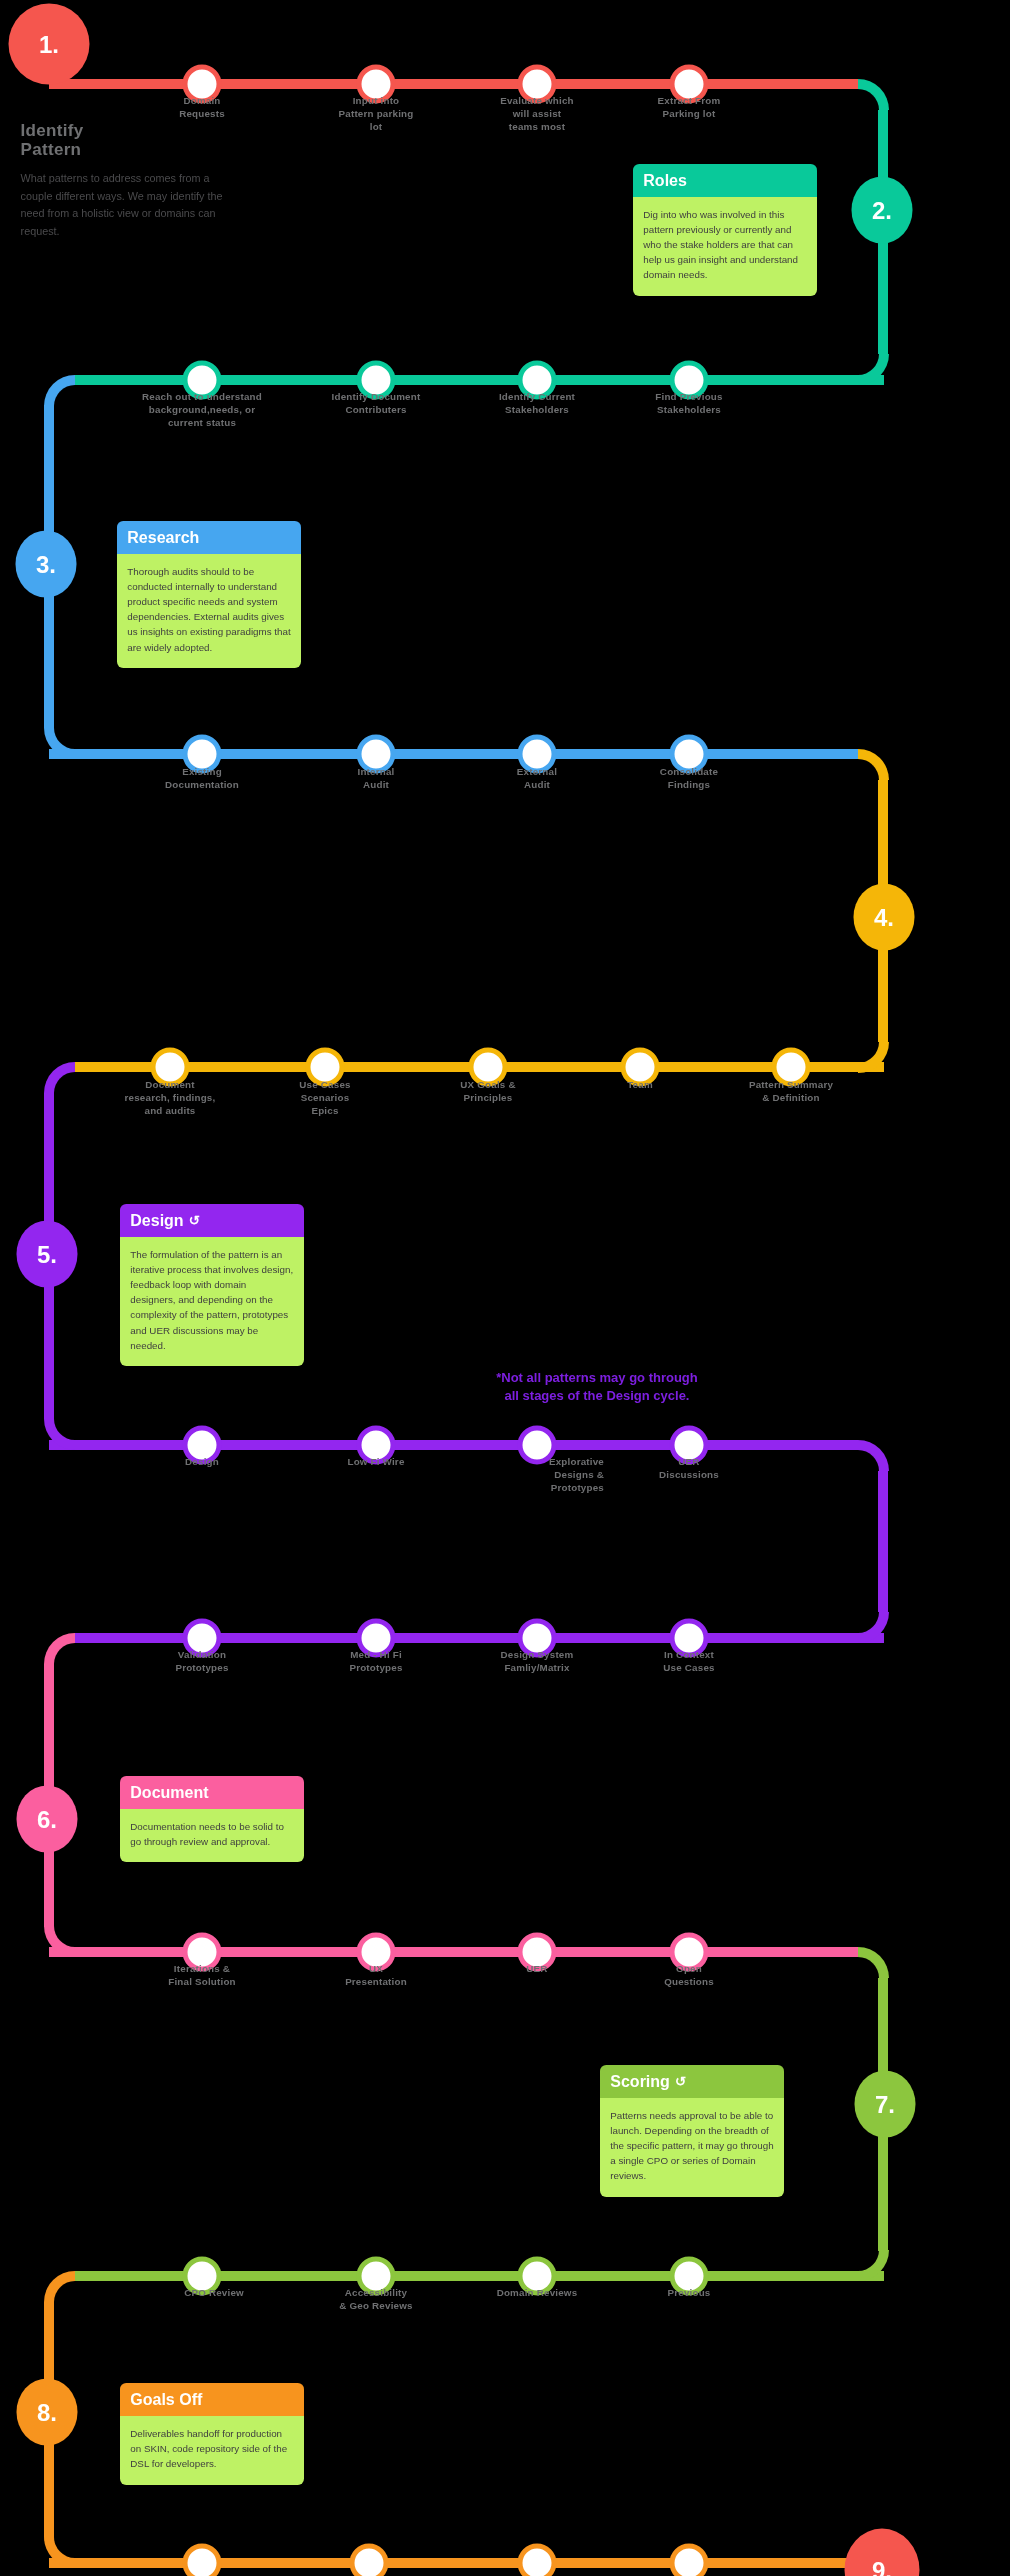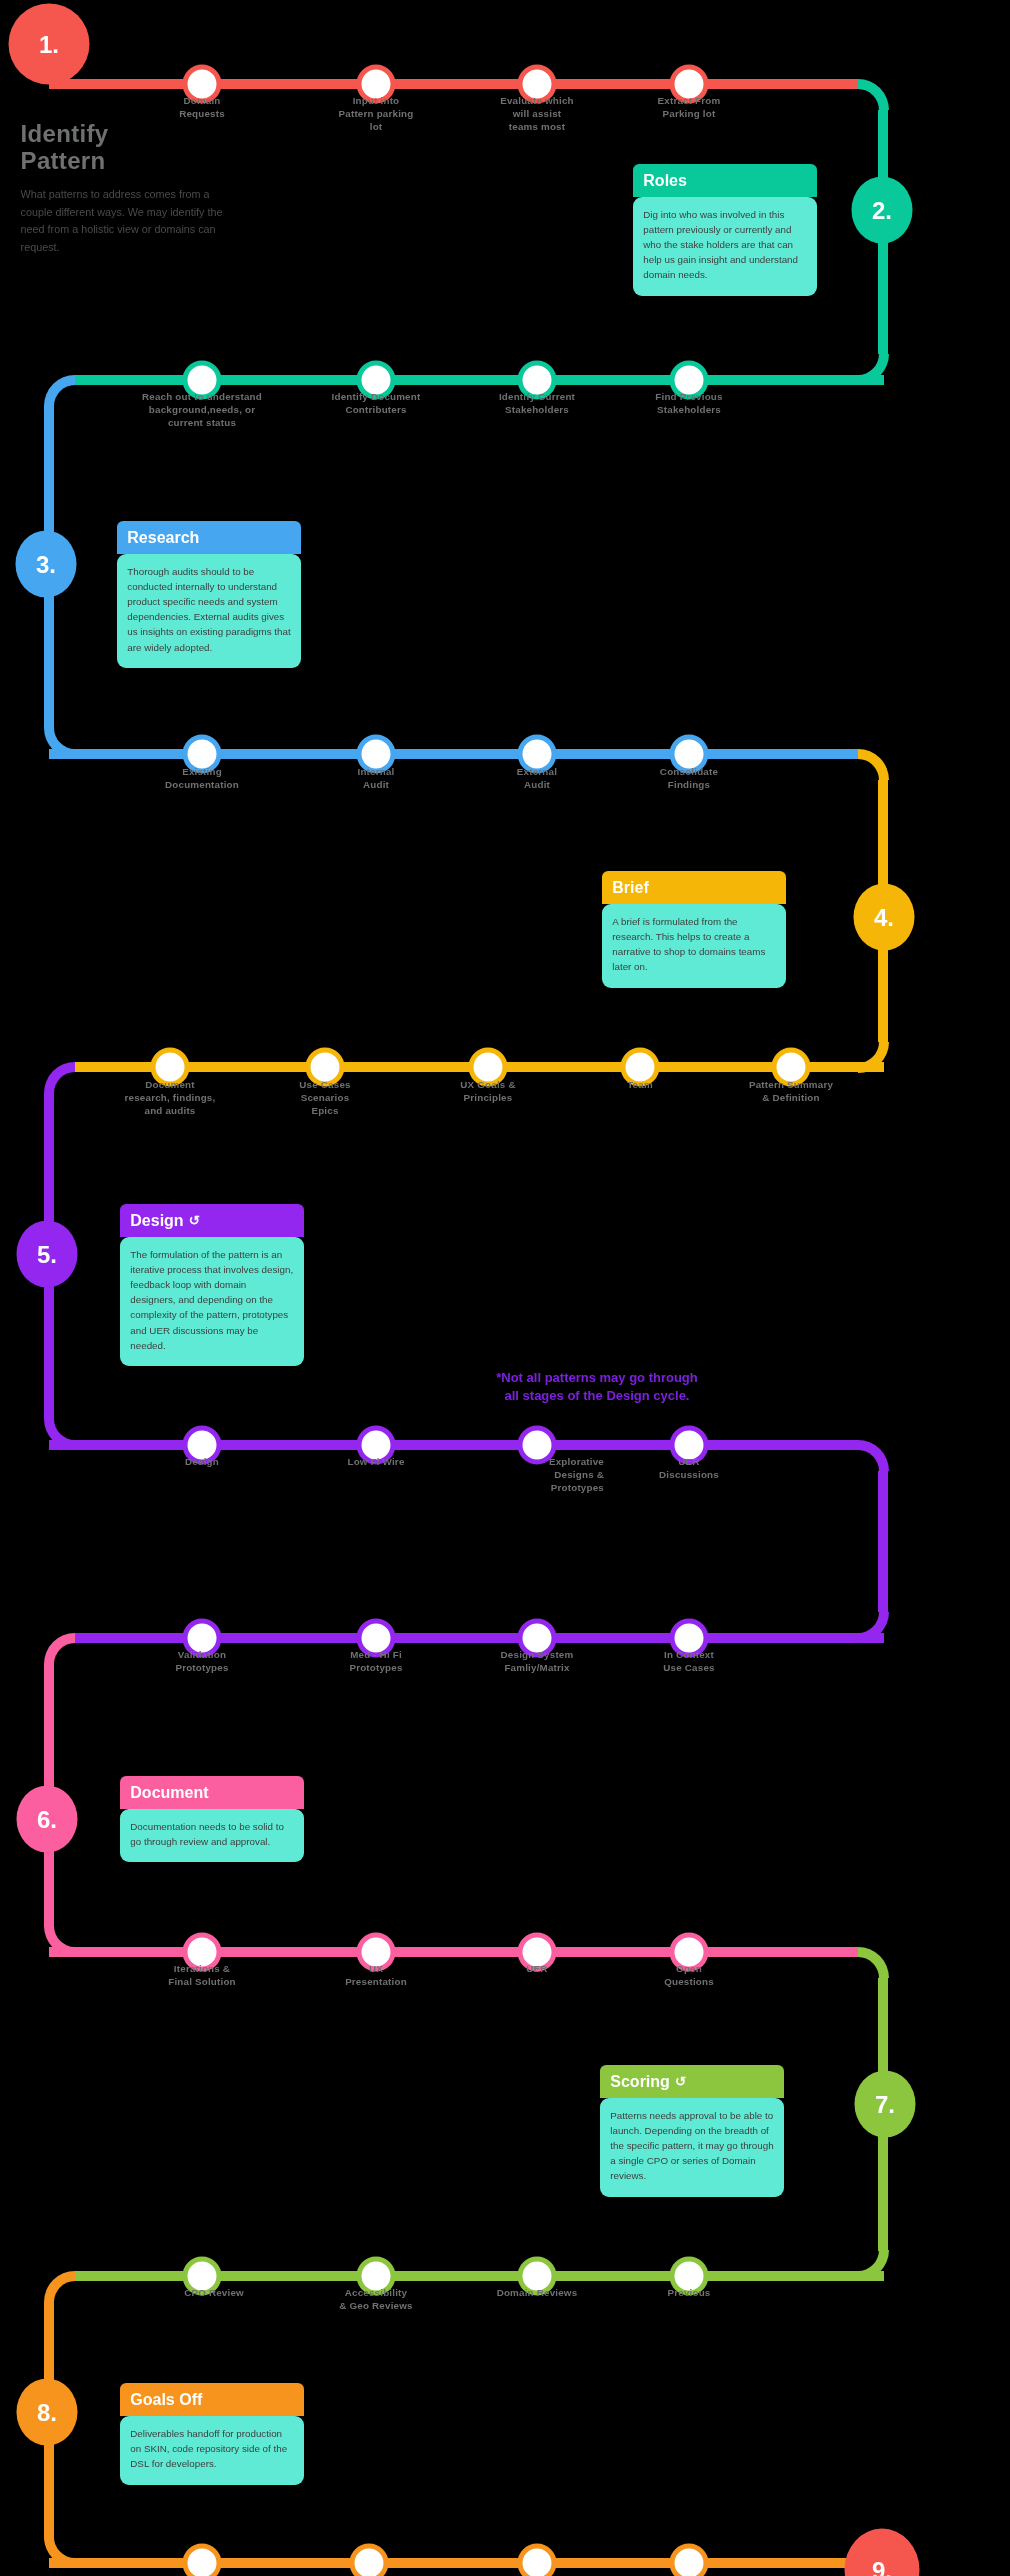--- a/index.html
+++ b/index.html
@@ -67,35 +67,34 @@
     box-shadow:0 1px 2.1px rgba(0,0,0,.4);
   }
   .card-head {
     padding:8.2px 10.3px 7.2px 10.3px;
     color:#ffffff;
     font-size:16px;
     font-weight:600;
     display:flex; align-items:center; gap:5.2px;
   }
   .card-body {
-    background:#5eead4;
+    background:#bef264;
     color:#3f3f3f;
     padding:9.3px 10.3px 13.4px 10.3px;
     font-size:9.8px;
     line-height:1.55;
     font-weight:500;
-    border-radius:9px;
   }
   .cycle-icon { display:inline-block; font-size:13.4px; line-height:1; }
 
   
   .prose { position:absolute; width:206px; }
   .prose h2 {
     color:#6f7072;
-    font-size:24px;
+    font-size:17px;
     font-weight:700;
     line-height:1.12;
     letter-spacing:0.3px;
     white-space:pre-line;
     margin-bottom:11.3px;
   }
   .prose p {
     color:#4a4a4c;
     font-size:10.8px;
     line-height:1.62;
@@ -198,26 +197,20 @@
     <div class="card-body">Dig into who was involved in this pattern previously or currently and who the stake holders are that can help us gain insight and understand domain needs.</div>
   </div>
 
   <div class="card" style="left:117px; top:521px;">
     <div class="card-head" style="background:#46a6f0;">
       <span>Research</span>
     </div>
     <div class="card-body">Thorough audits should to be conducted internally to understand product specific needs and system dependencies. External audits gives us insights on existing paradigms that are widely adopted.</div>
   </div>
 
-  <div class="card" style="left:602px; top:871px;">
-    <div class="card-head" style="background:#f5b608;">
-      <span>Brief</span>
-    </div>
-    <div class="card-body">A brief is formulated from the research. This helps to create a narrative to shop to domains teams later on.</div>
-  </div>
 
   <div class="card" style="left:120px; top:1204px;">
     <div class="card-head" style="background:#9326ef;">
       <span>Design</span>
       <span class="cycle-icon">↺</span>
     </div>
     <div class="card-body">The formulation of the pattern is an iterative process that involves design, feedback loop with domain designers, and depending on the complexity of the pattern, prototypes and UER discussions may be needed.</div>
   </div>
 
   <div class="card" style="left:120px; top:1776px;">

